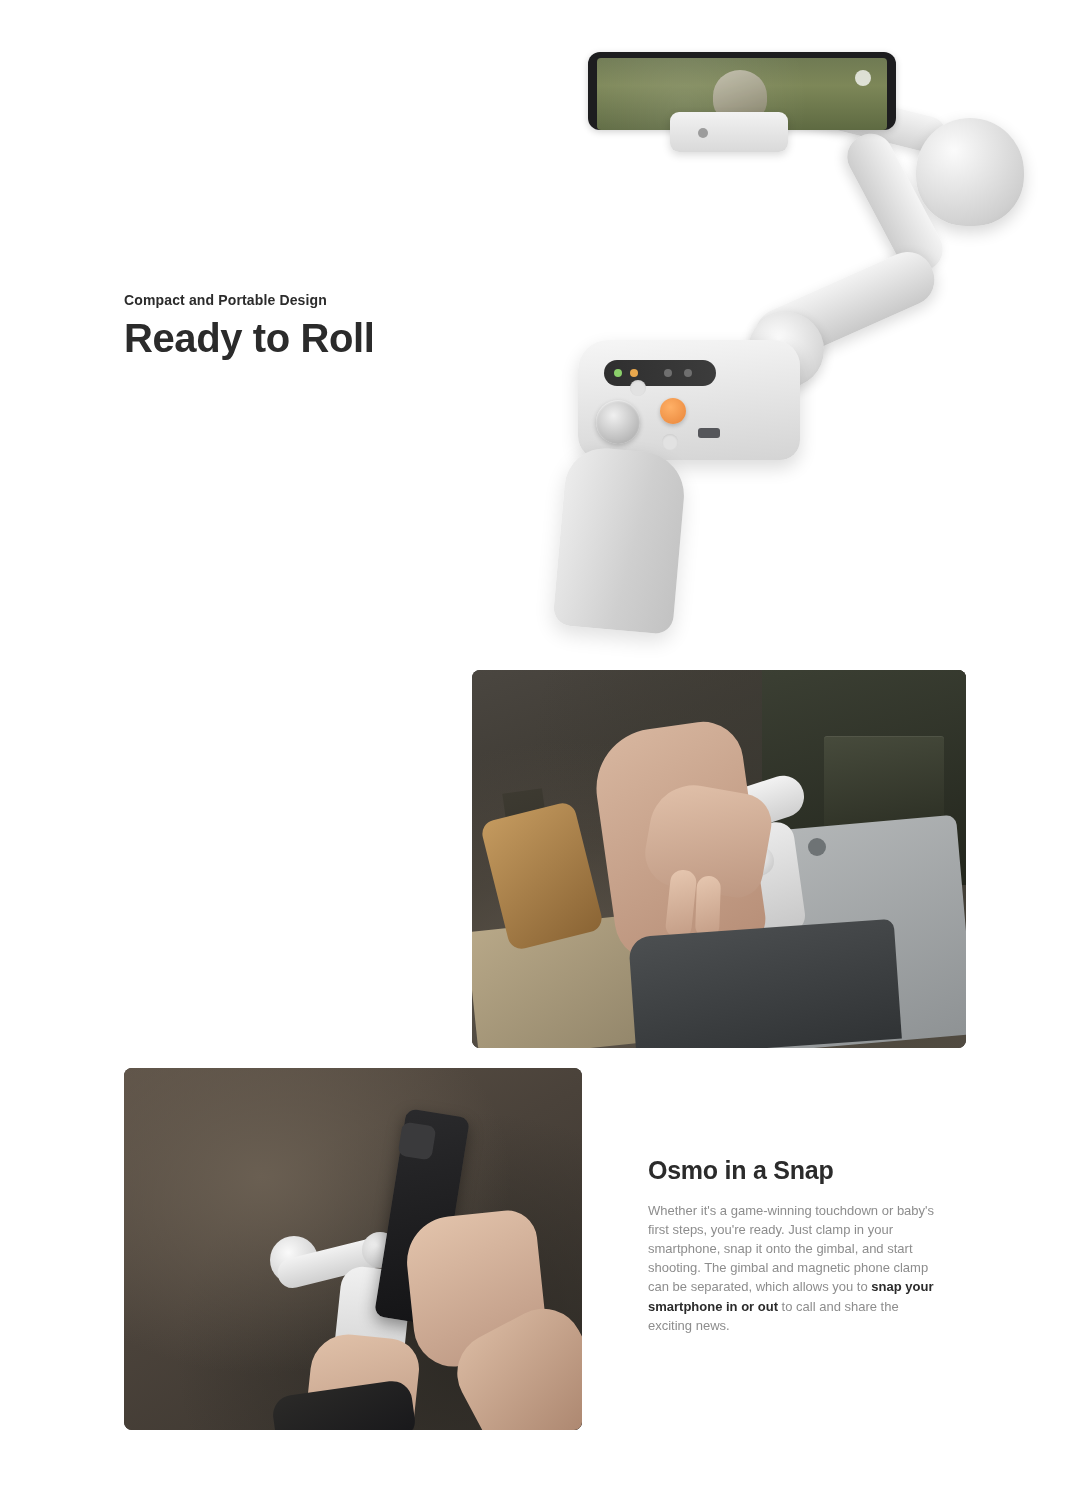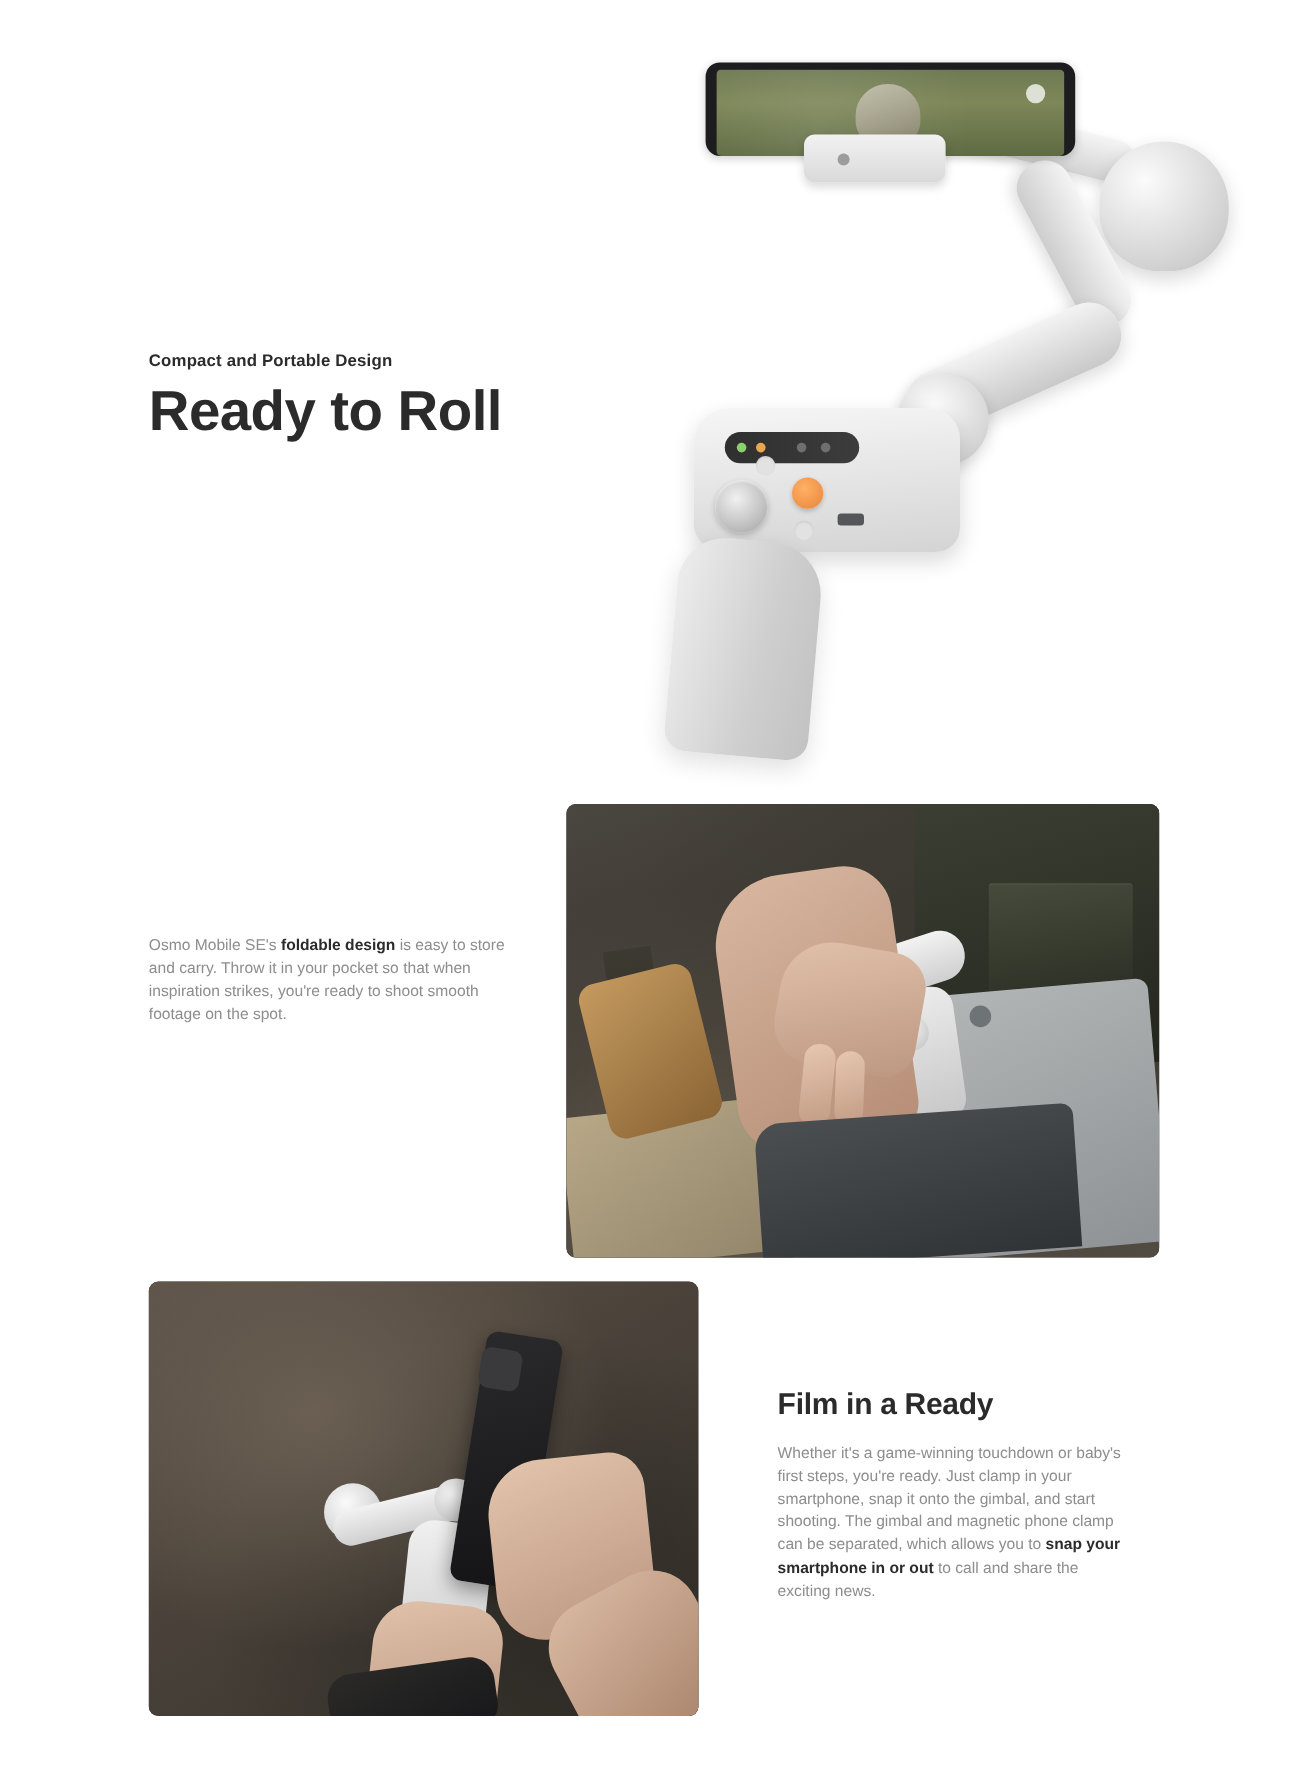--- a/index.html
+++ b/index.html
@@ -31,21 +31,21 @@
     width: 420px;
   }
   .eyebrow {
     font-size: 14px;
     font-weight: bold;
     color: #2b2b2b;
     letter-spacing: 0.01em;
     margin: 0 0 8px 0;
   }
   .hero-title {
-    font-size: 47px;
+    font-size: 40px;
     font-weight: bold;
     color: #2b2b2b;
     letter-spacing: -0.01em;
     margin: 0;
     line-height: 1.1;
   }
 
   
   .gimbal-art {
     position: absolute;
@@ -481,23 +481,20 @@
   </div>
 
   <div class="hero-text">
     <p class="eyebrow">Compact and Portable Design</p>
     <h1 class="hero-title">Ready to Roll</h1>
   </div>
 </section>
 
 <section class="section2">
   <div class="s2-text">
-    <p class="sec-body">
-      <span>Osmo Mobile SE's </span><b>foldable design</b><span> is easy to store and carry. Throw it in your pocket so that when inspiration strikes, you're ready to shoot smooth footage on the spot.</span>
-    </p>
   </div>
 
   <div class="s2-photo">
     <div class="p1-bg"></div>
     <div class="p1-chair-back"></div>
     <div class="p1-canvas"></div>
     <div class="p1-chair"></div>
     <div class="p1-jacket"></div>
     <div class="p1-jacket-pocket"></div>
     <div class="p1-bag"></div>
@@ -524,18 +521,18 @@
     <div class="p2-phone-cam"></div>
     <div class="p2-grip"></div>
     <div class="p2-btn"></div>
     <div class="p2-hand-r"></div>
     <div class="p2-forearm-r"></div>
     <div class="p2-hand-l"></div>
     <div class="p2-sleeve"></div>
   </div>
 
   <div class="s3-text">
-    <h2 class="sec-title">Film in a Ready</h2>
+    <h2 class="sec-title">Osmo in a Snap</h2>
     <p class="sec-body">
       <span>Whether it's a game-winning touchdown or baby's first steps, you're ready. Just clamp in your smartphone, snap it onto the gimbal, and start shooting. The gimbal and magnetic phone clamp can be separated, which allows you to </span><b>snap your smartphone in or out</b><span> to call and share the exciting news.</span>
     </p>
   </div>
 </section>
 
 </body></html>

